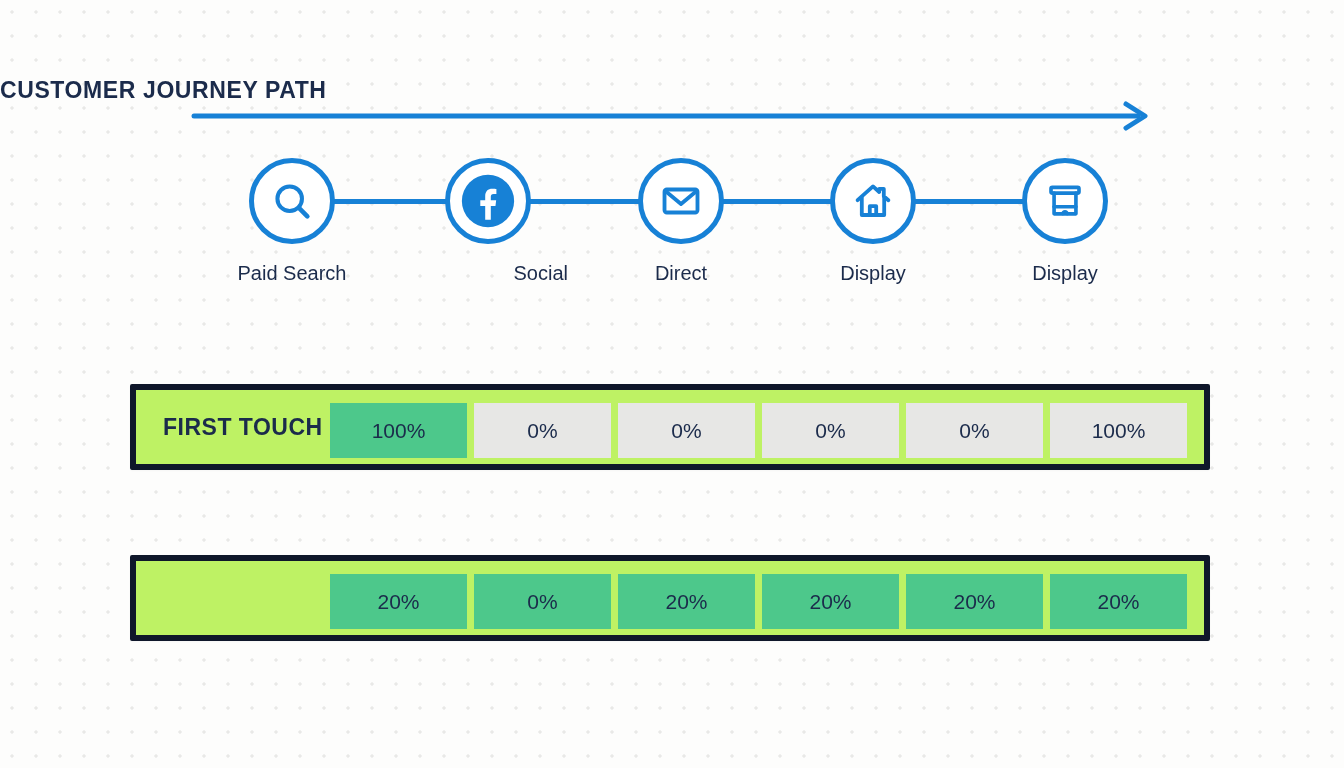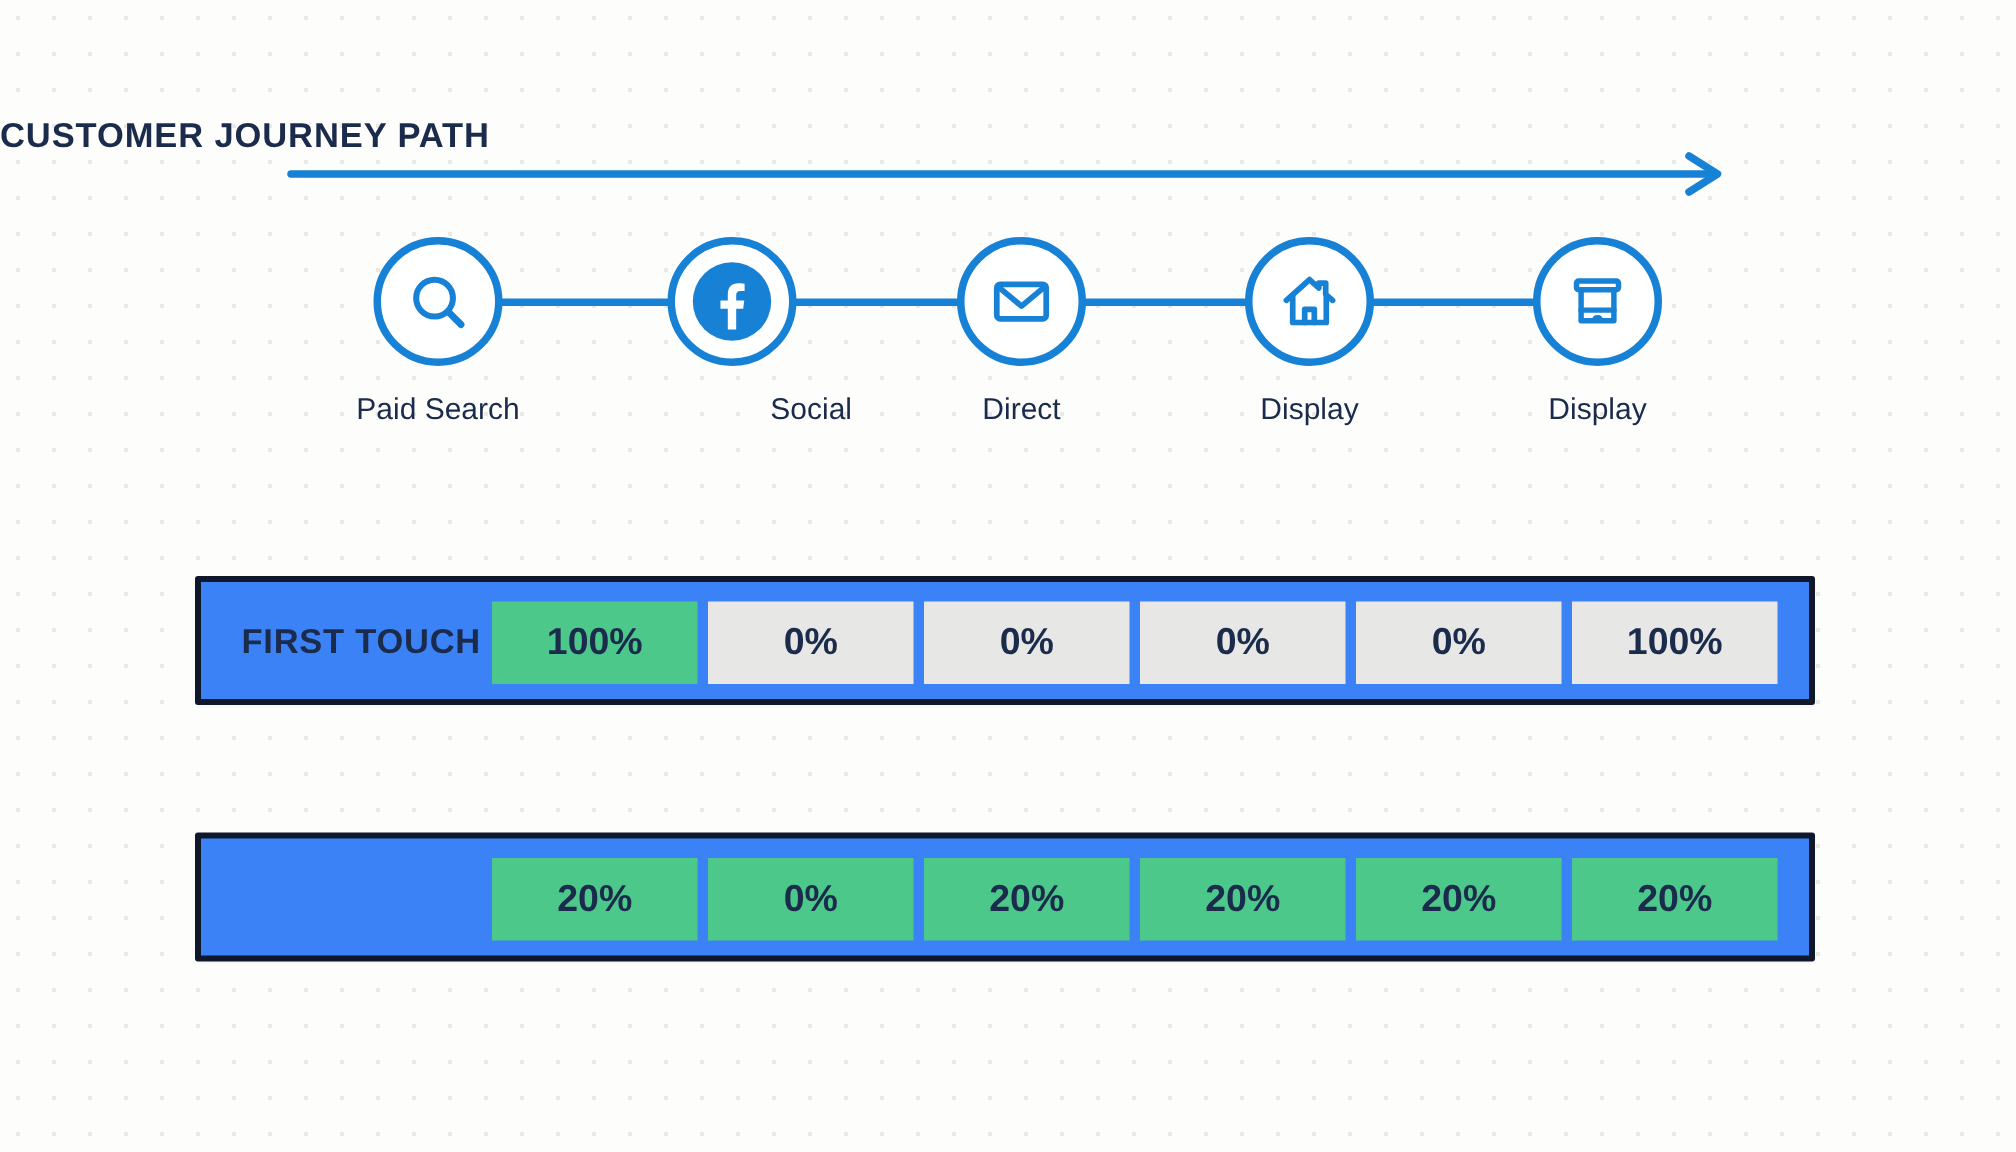--- a/index.html
+++ b/index.html
@@ -29,35 +29,35 @@
   .circle {
     width:86px; height:86px; border:5px solid var(--blue); background:#fff;
     border-radius:50%; margin:0 auto;
     display:flex; align-items:center; justify-content:center;
   }
   .icon { display:flex; align-items:center; justify-content:center; }
   .icon svg { display:block; }
   .channel-label { margin-top:17px; font-size:20px; font-weight:normal; color:var(--navy); line-height:24px; }
   .card {
     position:absolute; left:130px; width:1080px; height:86px;
-    background:#3b82f6; border:4px solid #0f172a; border-radius:2px;
+    background:#bef264; border:6px solid #0f172a; border-radius:2px;
     box-shadow:0 1px 2px rgba(0,0,0,.03);
   }
   .card-first { top:384px; }
   .card-last  { top:555px; }
   .card-label {
     position:absolute; left:27px; top:0; height:100%;
     display:flex; align-items:center;
     font-size:23px; font-weight:bold; letter-spacing:.5px; color:var(--navy);
   }
   .cells { position:absolute; left:194px; top:13px; display:flex; gap:7px; }
   .cell {
     width:137px; height:55px;
     display:flex; align-items:center; justify-content:center;
-    font-size:25px; font-weight:bold; color:var(--navy);
+    font-size:21px; font-weight:normal; color:var(--navy);
   }
   .cell.on  { background:var(--green); }
   .cell.off { background:var(--gray); }
 </style>
 </head>
 <body>
 
 <div class="title">CUSTOMER JOURNEY PATH</div>
 
 <svg class="arrow" width="970" height="34" viewBox="0 0 970 34">

